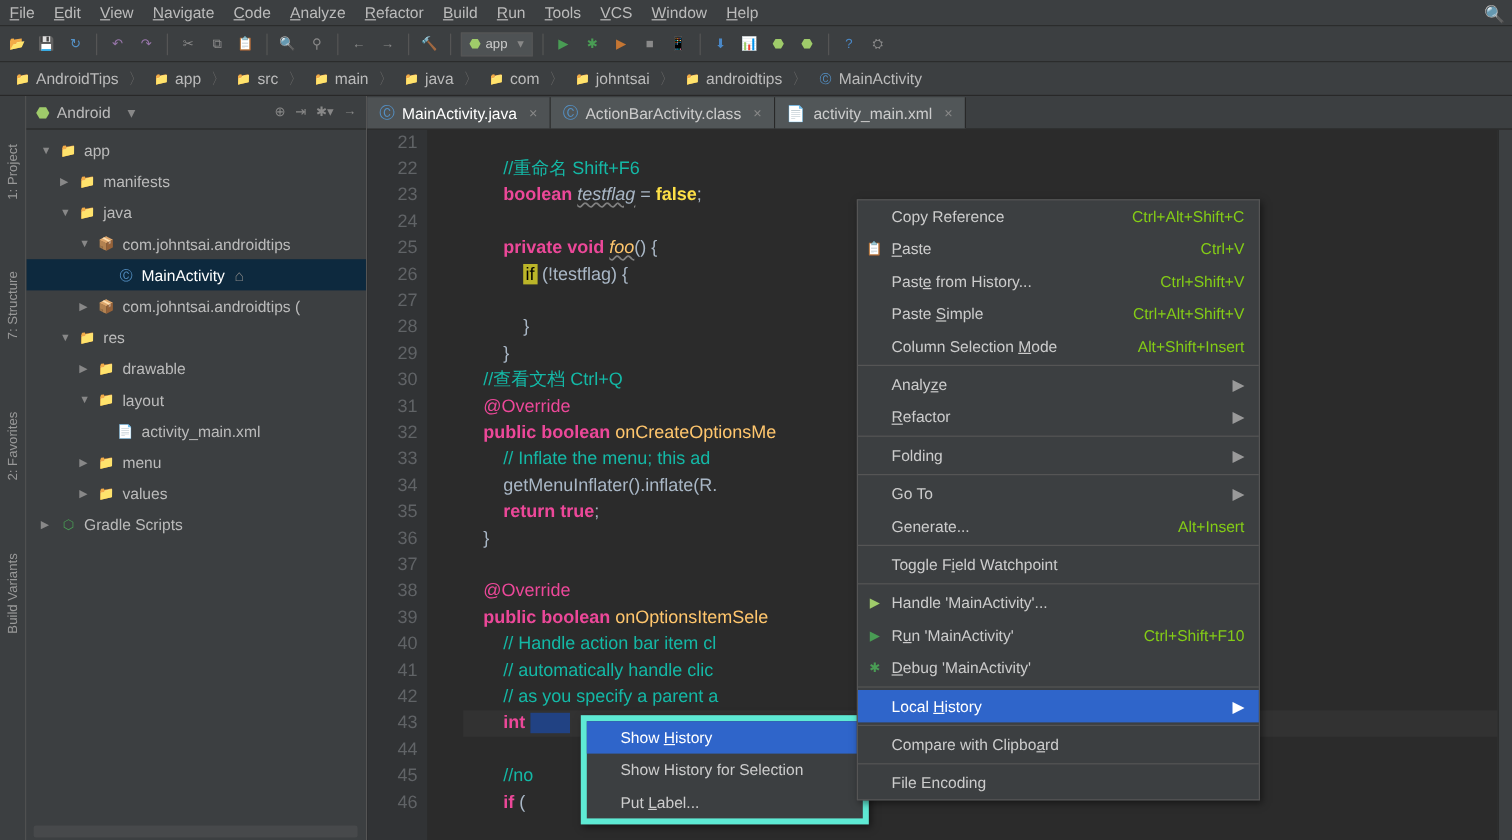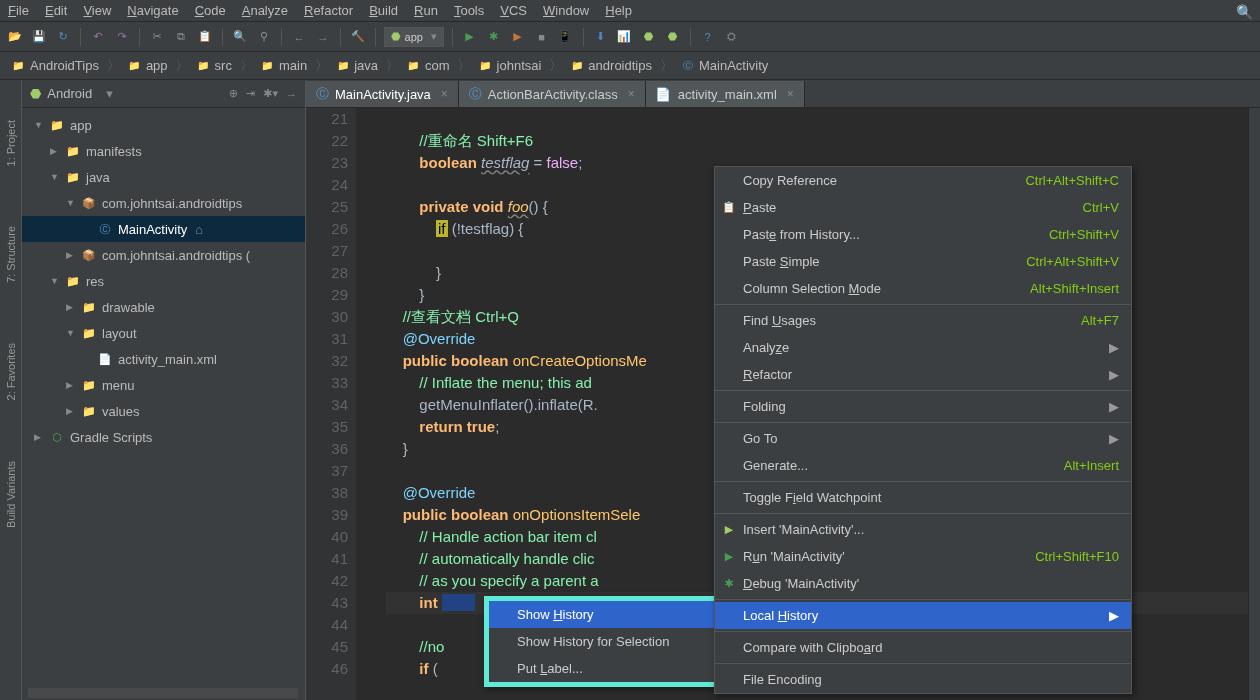--- a/index.html
+++ b/index.html
@@ -30,25 +30,25 @@
 .editor-area { flex: 1; display: flex; flex-direction: column; background: #2b2b2b; position: relative; }
 .tabs { height: 28px; display: flex; align-items: flex-end; background: #3c3f41; border-bottom: 1px solid #282828; }
 .tab { height: 26px; display: flex; align-items: center; gap: 6px; padding: 0 10px; background: #515658; border-right: 1px solid #282828; font-size: 13px; color: #ccc; }
 .tab.active { background: #4e5254; color: #fff; }
 .tab .close { color: #888; font-size: 12px; margin-left: 4px; }
 .code { flex: 1; display: flex; font-family: Consolas, "Courier New", monospace; font-size: 15px; line-height: 22px; background: #2b2b2b; color: #a9b7c6; overflow: hidden; position: relative; }
 .gutter { width: 50px; background: #313335; color: #606366; text-align: right; padding: 0 8px; }
 .gut-line { height: 22px; }
 .lines { flex: 1; padding-left: 30px; position: relative; }
 .codeline { height: 22px; white-space: pre; }
-.kw { color: #fdba74; font-weight: bold; }
-.cm { color: #86efac; }
+.kw { color: #ec4899; font-weight: bold; }
+.cm { color: #14b8a6; }
 .fn { color: #ffc66d; }
-.an { color: #7dd3fc; }
-.bl { color: #f0abfc; font-weight: normal; }
+.an { color: #ec4899; }
+.bl { color: #fde047; font-weight: bold; }
 .ifhl { background: #bbb529; color: #000; padding: 0 2px; }
 .ul { text-decoration: underline wavy #808080; font-style: italic; }
 .hl-line { background: #323232; }
 .sel { background: #214283; }
 .rightrail { width: 12px; background: #3c3f41; border-left: 1px solid #282828; }
 .context-menu { position: absolute; background: #3c3f41; border: 1px solid #555; box-shadow: 2px 2px 6px rgba(0,0,0,0.5); font-size: 13px; color: #ccc; z-index: 100; }
 .cm-row { height: 27px; display: flex; align-items: center; padding: 0 12px 0 28px; position: relative; }
 .cm-row .lbl { flex: 1; }
 .cm-row .sc { color: #84cc16; margin-left: 20px; }
 .cm-row .arr { color: #999; margin-left: 8px; }
@@ -354,21 +354,21 @@
           <span class="lbl">Show <u>H</u>istory</span>
         </div>
         <div class="cm-row">
           <span class="lbl">Show History for Selection</span>
         </div>
         <div class="cm-row">
           <span class="lbl">Put <u>L</u>abel...</span>
         </div>
       </div>
 
-    <div class="context-menu" id="ctxmenu" style="left:408px; top:86px; width:418px;">
+    <div class="context-menu" id="ctxmenu" style="left:408px; top:86px; width:336px;">
         <div class="cm-row">
           <span class="lbl">Copy Reference</span>
           <span class="sc">Ctrl+Alt+Shift+C</span>
         </div>
         <div class="cm-row">
           <span class="pre-ico ">📋</span>
           <span class="lbl"><u>P</u>aste</span>
           <span class="sc">Ctrl+V</span>
         </div>
         <div class="cm-row">
@@ -378,24 +378,20 @@
         <div class="cm-row">
           <span class="lbl">Paste <u>S</u>imple</span>
           <span class="sc">Ctrl+Alt+Shift+V</span>
         </div>
         <div class="cm-row">
           <span class="lbl">Column Selection <u>M</u>ode</span>
           <span class="sc">Alt+Shift+Insert</span>
         </div>
         <div class="cm-sep"></div>
         <div class="cm-row">
-          <span class="lbl">Find <u>U</u>sages</span>
-          <span class="sc">Alt+F7</span>
-        </div>
-        <div class="cm-row">
           <span class="lbl">Analy<u>z</u>e</span>
           <span class="arr">▶</span>
         </div>
         <div class="cm-row">
           <span class="lbl"><u>R</u>efactor</span>
           <span class="arr">▶</span>
         </div>
         <div class="cm-sep"></div>
         <div class="cm-row">
           <span class="lbl">Foldin<u>g</u></span>
@@ -410,21 +406,21 @@
           <span class="lbl">Generate...</span>
           <span class="sc">Alt+Insert</span>
         </div>
         <div class="cm-sep"></div>
         <div class="cm-row">
           <span class="lbl">Toggle F<u>i</u>eld Watchpoint</span>
         </div>
         <div class="cm-sep"></div>
         <div class="cm-row">
           <span class="pre-ico android-ico">▶</span>
-          <span class="lbl">Insert 'MainActivity'...</span>
+          <span class="lbl">Handle 'MainActivity'...</span>
         </div>
         <div class="cm-row">
           <span class="pre-ico run-tri">▶</span>
           <span class="lbl">R<u>u</u>n 'MainActivity'</span>
           <span class="sc">Ctrl+Shift+F10</span>
         </div>
         <div class="cm-row">
           <span class="pre-ico color-bug">✱</span>
           <span class="lbl"><u>D</u>ebug 'MainActivity'</span>
         </div>

